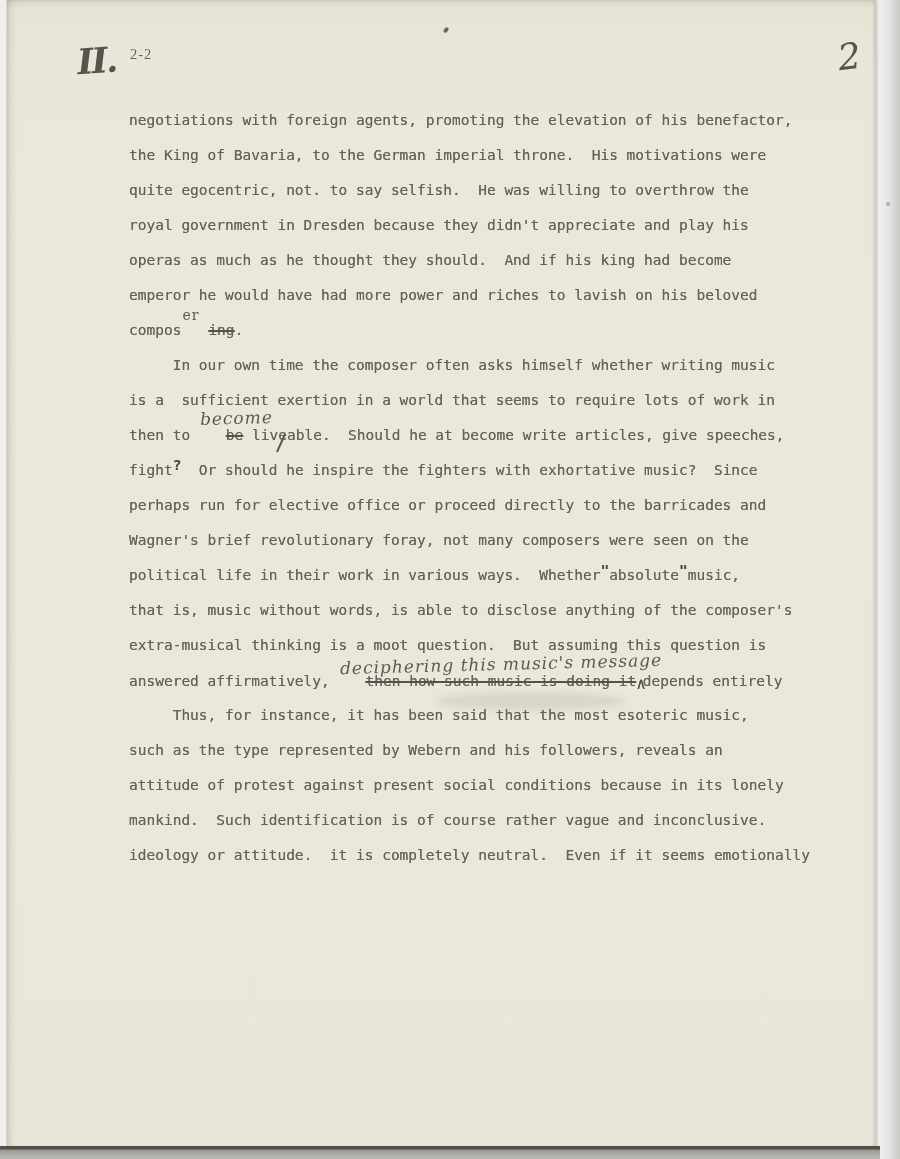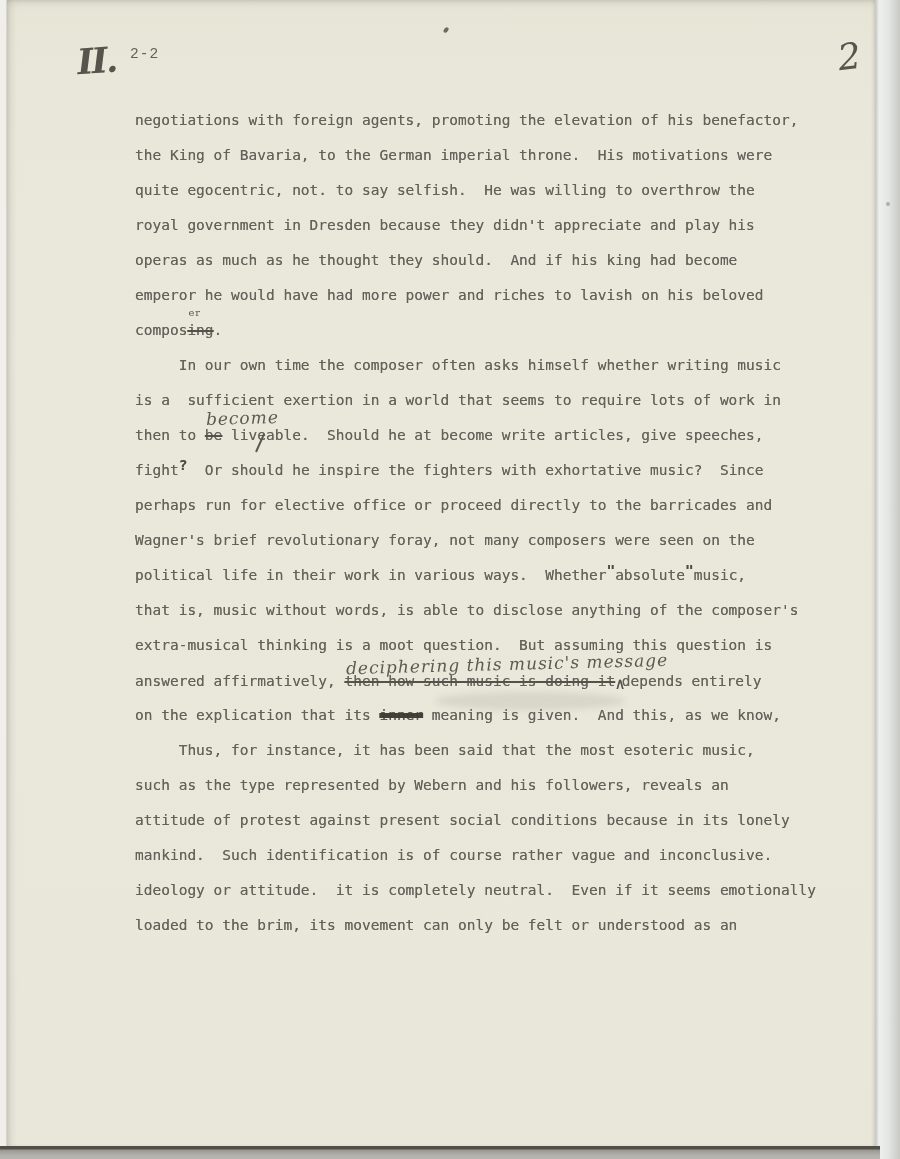--- a/index.html
+++ b/index.html
@@ -11,43 +11,43 @@
          background:linear-gradient(90deg,#b9b9b5 0,#eef0ee 20%,#e4e6e4 55%,#c9c9c5 100%);}
   
   .bottom-strip{position:absolute;left:0;top:1146px;width:880px;height:13px;
          background:linear-gradient(180deg,#504f4a 0,#504f4a 3px,#98978f 4px,#b1b0ab 9px,#b7b6b1 100%);}
   
   .sheet{position:absolute;left:7px;top:0;width:868px;height:1146px;
          background:linear-gradient(180deg,#e6e4d5 0,#e9e7d9 6%,#eae8db 30%,#e9e7da 100%);
          box-shadow:inset 7px 0 10px -7px rgba(70,68,60,.35),
                     inset 0 6px 8px -6px rgba(70,68,60,.25),
                     inset -3px 0 4px -3px rgba(70,68,60,.25);}
-  .typed{font-family:Liberation Mono, monospace;color:#62625a;}
+  .typed{font-family:Liberation Serif, serif;color:#62625a;}
   .hand{font-family:"DejaVu Serif",serif;font-style:italic;color:#55544d;}
   .numeral{position:absolute;left:70px;top:40px;font-size:35px;font-weight:bold;
          transform:rotate(-4deg);letter-spacing:-2px;}
   .pageref{position:absolute;left:123px;top:46px;font-size:14.5px;letter-spacing:1px;}
   .pagenum{position:absolute;left:831px;top:36px;font-size:36px;transform:rotate(-7deg);}
   
-  .body-block{position:absolute;left:128px;top:103px;width:720px;}
+  .body-block{position:absolute;left:122px;top:103px;width:720px;}
   .line{white-space:pre;height:35px;line-height:35px;font-size:14.5px;
         font-family:"DejaVu Sans Mono",monospace;color:#62625a;
         text-shadow:0 0 .5px rgba(98,98,90,.7);}
   .seg{display:inline;}
-  .strike{text-decoration:line-through;text-decoration-color:#53524b;text-decoration-thickness:1.6px;}
+  .strike{text-decoration:line-through;text-decoration-color:#53524b;text-decoration-thickness:1.6px;margin-left:27px;}
   .scribble{text-decoration:line-through;text-decoration-color:rgba(58,57,50,.9);
         text-decoration-thickness:5px;color:#55544d;}
   .sup{position:relative;top:-5px;color:#4d4c46;font-weight:bold;}
   .caret{color:#53524b;position:relative;top:3px;font-size:16px;letter-spacing:-3px;}
   .delchar{position:relative;}
   .delchar::after{content:"";position:absolute;left:2px;top:6px;width:1.8px;height:20px;
         background:#5a5951;transform:rotate(24deg);border-radius:2px;}
   .rel{position:relative;}
   .above{position:absolute;left:1px;top:-14px;line-height:1;white-space:nowrap;
-        font-family:"DejaVu Serif",serif;color:#5b5a52;font-size:10px;letter-spacing:1px;
+        font-family:"DejaVu Serif",serif;color:#5b5a52;font-size:14px;letter-spacing:1px;
         font-style:normal;text-shadow:none;text-decoration:none;}
   .above.cursive{font-style:italic;font-size:17px;letter-spacing:1px;top:-17px;
         transform:rotate(-1.5deg);}
   .smudge{position:absolute;left:428px;top:692px;width:190px;height:18px;border-radius:50%;
         background:rgba(110,108,98,.14);filter:blur(3px);}
   .speck-a{position:absolute;left:437px;top:27px;width:4px;height:6px;border-radius:60% 40% 50% 50%;
         background:#6b6a61;transform:rotate(38deg);}
   .speck-b{position:absolute;left:886px;top:202px;width:4px;height:4px;border-radius:50%;
         background:#aeaeaa;}
 </style>
@@ -77,24 +77,22 @@
         <div class="line"><span class="seg type">     In our own time the composer often asks himself whether writing music</span></div>
         <div class="line"><span class="seg type">is a  sufficient exertion in a world that seems to require lots of work in</span></div>
         <div class="line"><span class="seg type">then to </span><span class="rel"><span class="above cursive">become</span><span class="seg strike">be</span></span><span class="seg type"> liv</span><span class="seg delchar">e</span><span class="seg type">able.  Should he at become write articles, give speeches,</span></div>
         <div class="line"><span class="seg type">fight</span><span class="seg sup">?</span><span class="seg type">  Or should he inspire the fighters with exhortative music?  Since</span></div>
         <div class="line"><span class="seg type">perhaps run for elective office or proceed directly to the barricades and</span></div>
         <div class="line"><span class="seg type">Wagner's brief revolutionary foray, not many composers were seen on the</span></div>
         <div class="line"><span class="seg type">political life in their work in various ways.  Whether</span><span class="seg sup">"</span><span class="seg type">absolute</span><span class="seg sup">"</span><span class="seg type">music,</span></div>
         <div class="line"><span class="seg type">that is, music without words, is able to disclose anything of the composer's</span></div>
         <div class="line"><span class="seg type">extra-musical thinking is a moot question.  But assuming this question is</span></div>
         <div class="line"><span class="seg type">answered affirmatively, </span><span class="rel"><span class="above cursive">deciphering this music's message</span><span class="seg strike">then how such music is doing it</span></span><span class="seg caret">∧</span><span class="seg type">depends entirely</span></div>
-        <div class="line"><span class="seg type">on the explication that its </span><span class="seg scribble">inner</span><span class="seg type"> meaning is given.  And this, as we know,</span></div>
         <div class="line"><span class="seg type">     Thus, for instance, it has been said that the most esoteric music,</span></div>
         <div class="line"><span class="seg type">such as the type represented by Webern and his followers, reveals an</span></div>
         <div class="line"><span class="seg type">attitude of protest against present social conditions because in its lonely</span></div>
         <div class="line"><span class="seg type">mankind.  Such identification is of course rather vague and inconclusive.</span></div>
         <div class="line"><span class="seg type">ideology or attitude.  it is completely neutral.  Even if it seems emotionally</span></div>
-        <div class="line"><span class="seg type">loaded to the brim, its movement can only be felt or understood as an</span></div>
       </div>
   </div>
 
   <div class="speck-b"></div>
 </div>
 
 </body></html>

